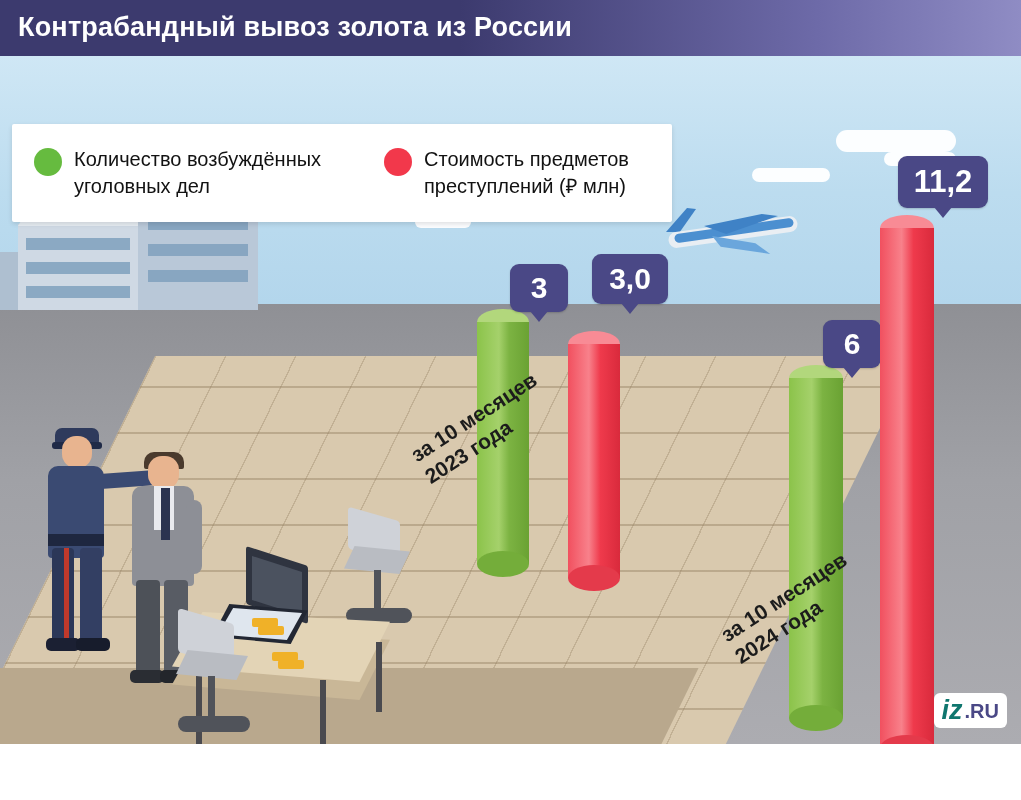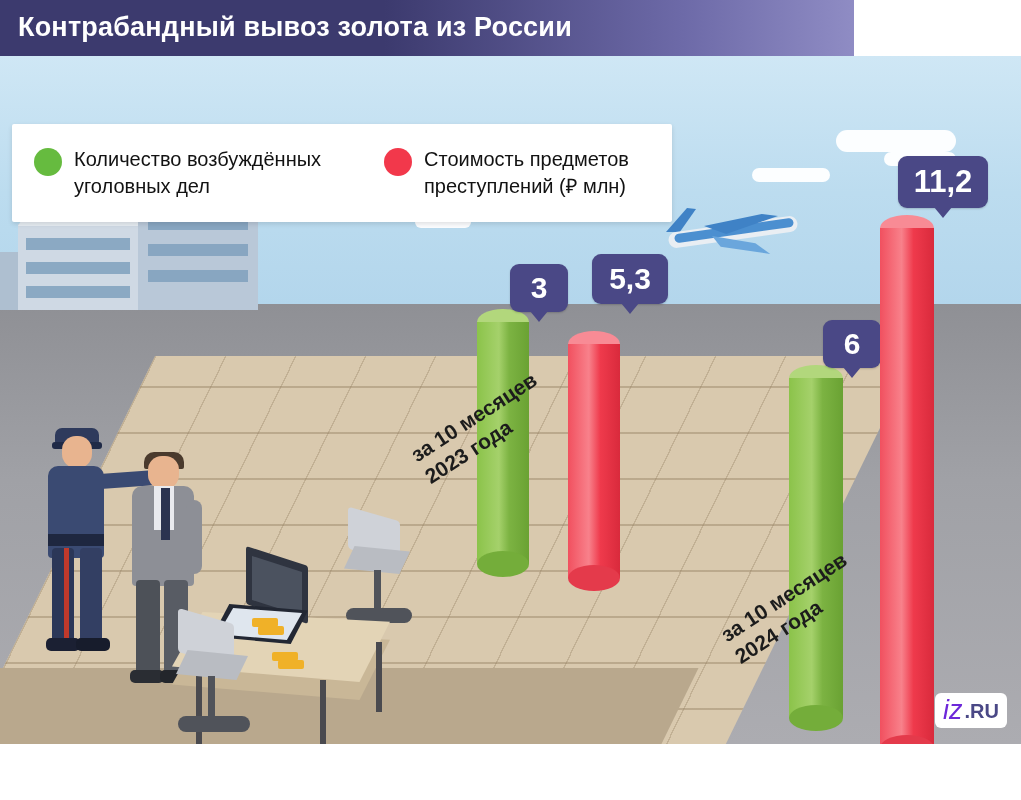--- a/index.html
+++ b/index.html
@@ -5,21 +5,21 @@
   html,body{margin:0;padding:0;}
   body{
     width:1021px;height:800px;overflow:hidden;
     font-family:"Liberation Sans", sans-serif;
     background:#ffffff;
   }
   .page{position:relative;width:1021px;height:800px;overflow:hidden;background:#fff;}
 
   
   .header{
-    position:absolute;left:0;top:0;width:854px;height:56px;
+    position:absolute;left:0;top:0;width:1021px;height:56px;
     background:linear-gradient(90deg,#3c3a6e 0%,#3c3a6e 45%,#6d6aa8 80%,#8f8cc4 100%);
   }
   .header-title{
     position:absolute;left:18px;top:12px;
     font-size:27px;font-weight:bold;color:#ffffff;
     letter-spacing:0.2px;white-space:nowrap;
   }
 
   
   .scene{position:absolute;left:0;top:56px;width:1021px;height:688px;overflow:hidden;}
@@ -173,21 +173,21 @@
   .chair2-seat{position:absolute;left:344px;top:490px;width:66px;height:28px;background:#b9bcc2;
             clip-path:polygon(16% 0%,100% 20%,84% 100%,0% 80%);}
   .chair2-back{position:absolute;left:348px;top:458px;width:52px;height:42px;background:#cfd2d8;
             transform:skewY(16deg);border-radius:4px;}
   .chair2-pole{position:absolute;left:374px;top:514px;width:7px;height:44px;background:#50535a;}
   .chair2-base{position:absolute;left:346px;top:552px;width:66px;height:15px;background:#50535a;border-radius:8px;}
 
   
   .logo{position:absolute;right:14px;bottom:16px;display:flex;align-items:center;
         background:#ffffff;border-radius:6px;padding:4px 8px;}
-  .logo .iz{color:#6d28d9;font-size:27px;font-weight:normal;font-style:italic;line-height:1;}
+  .logo .iz{color:#0f766e;font-size:27px;font-weight:bold;font-style:italic;line-height:1;}
   .logo .ru{color:#4a4886;font-size:20px;font-weight:bold;line-height:1;margin-left:2px;}
 
   
   .footer{position:absolute;left:0;top:744px;width:1021px;height:56px;background:#ffffff;}
   .source{position:absolute;left:10px;top:12px;font-size:21px;font-style:italic;color:#1a1a1a;}
 </style>
 </head>
 <body>
 
 <div class="page">
@@ -245,21 +245,21 @@
       <div class="face green-face"></div>
       <div class="bottom green-bottom"></div>
     </div>
     <div class="callout" style="left:474px;top:208px;width:58px;height:48px;font-size:30px;">3</div>
 
     <div class="bar" style="left:568px;top:288px;width:52px;height:234px;">
       <div class="top red-top"></div>
       <div class="face red-face"></div>
       <div class="bottom red-bottom"></div>
     </div>
-    <div class="callout" style="left:556px;top:198px;width:76px;height:50px;font-size:30px;">5,3</div>
+    <div class="callout" style="left:556px;top:198px;width:76px;height:50px;font-size:30px;">3,0</div>
 
     <div class="catlabel" style="left:406px;top:390px;">
       <div>за 10 месяцев</div>
       <div>2023 года</div>
     </div>
 
     <div class="bar" style="left:789px;top:322px;width:54px;height:340px;">
       <div class="top green-top"></div>
       <div class="face green-face"></div>
       <div class="bottom green-bottom"></div>

